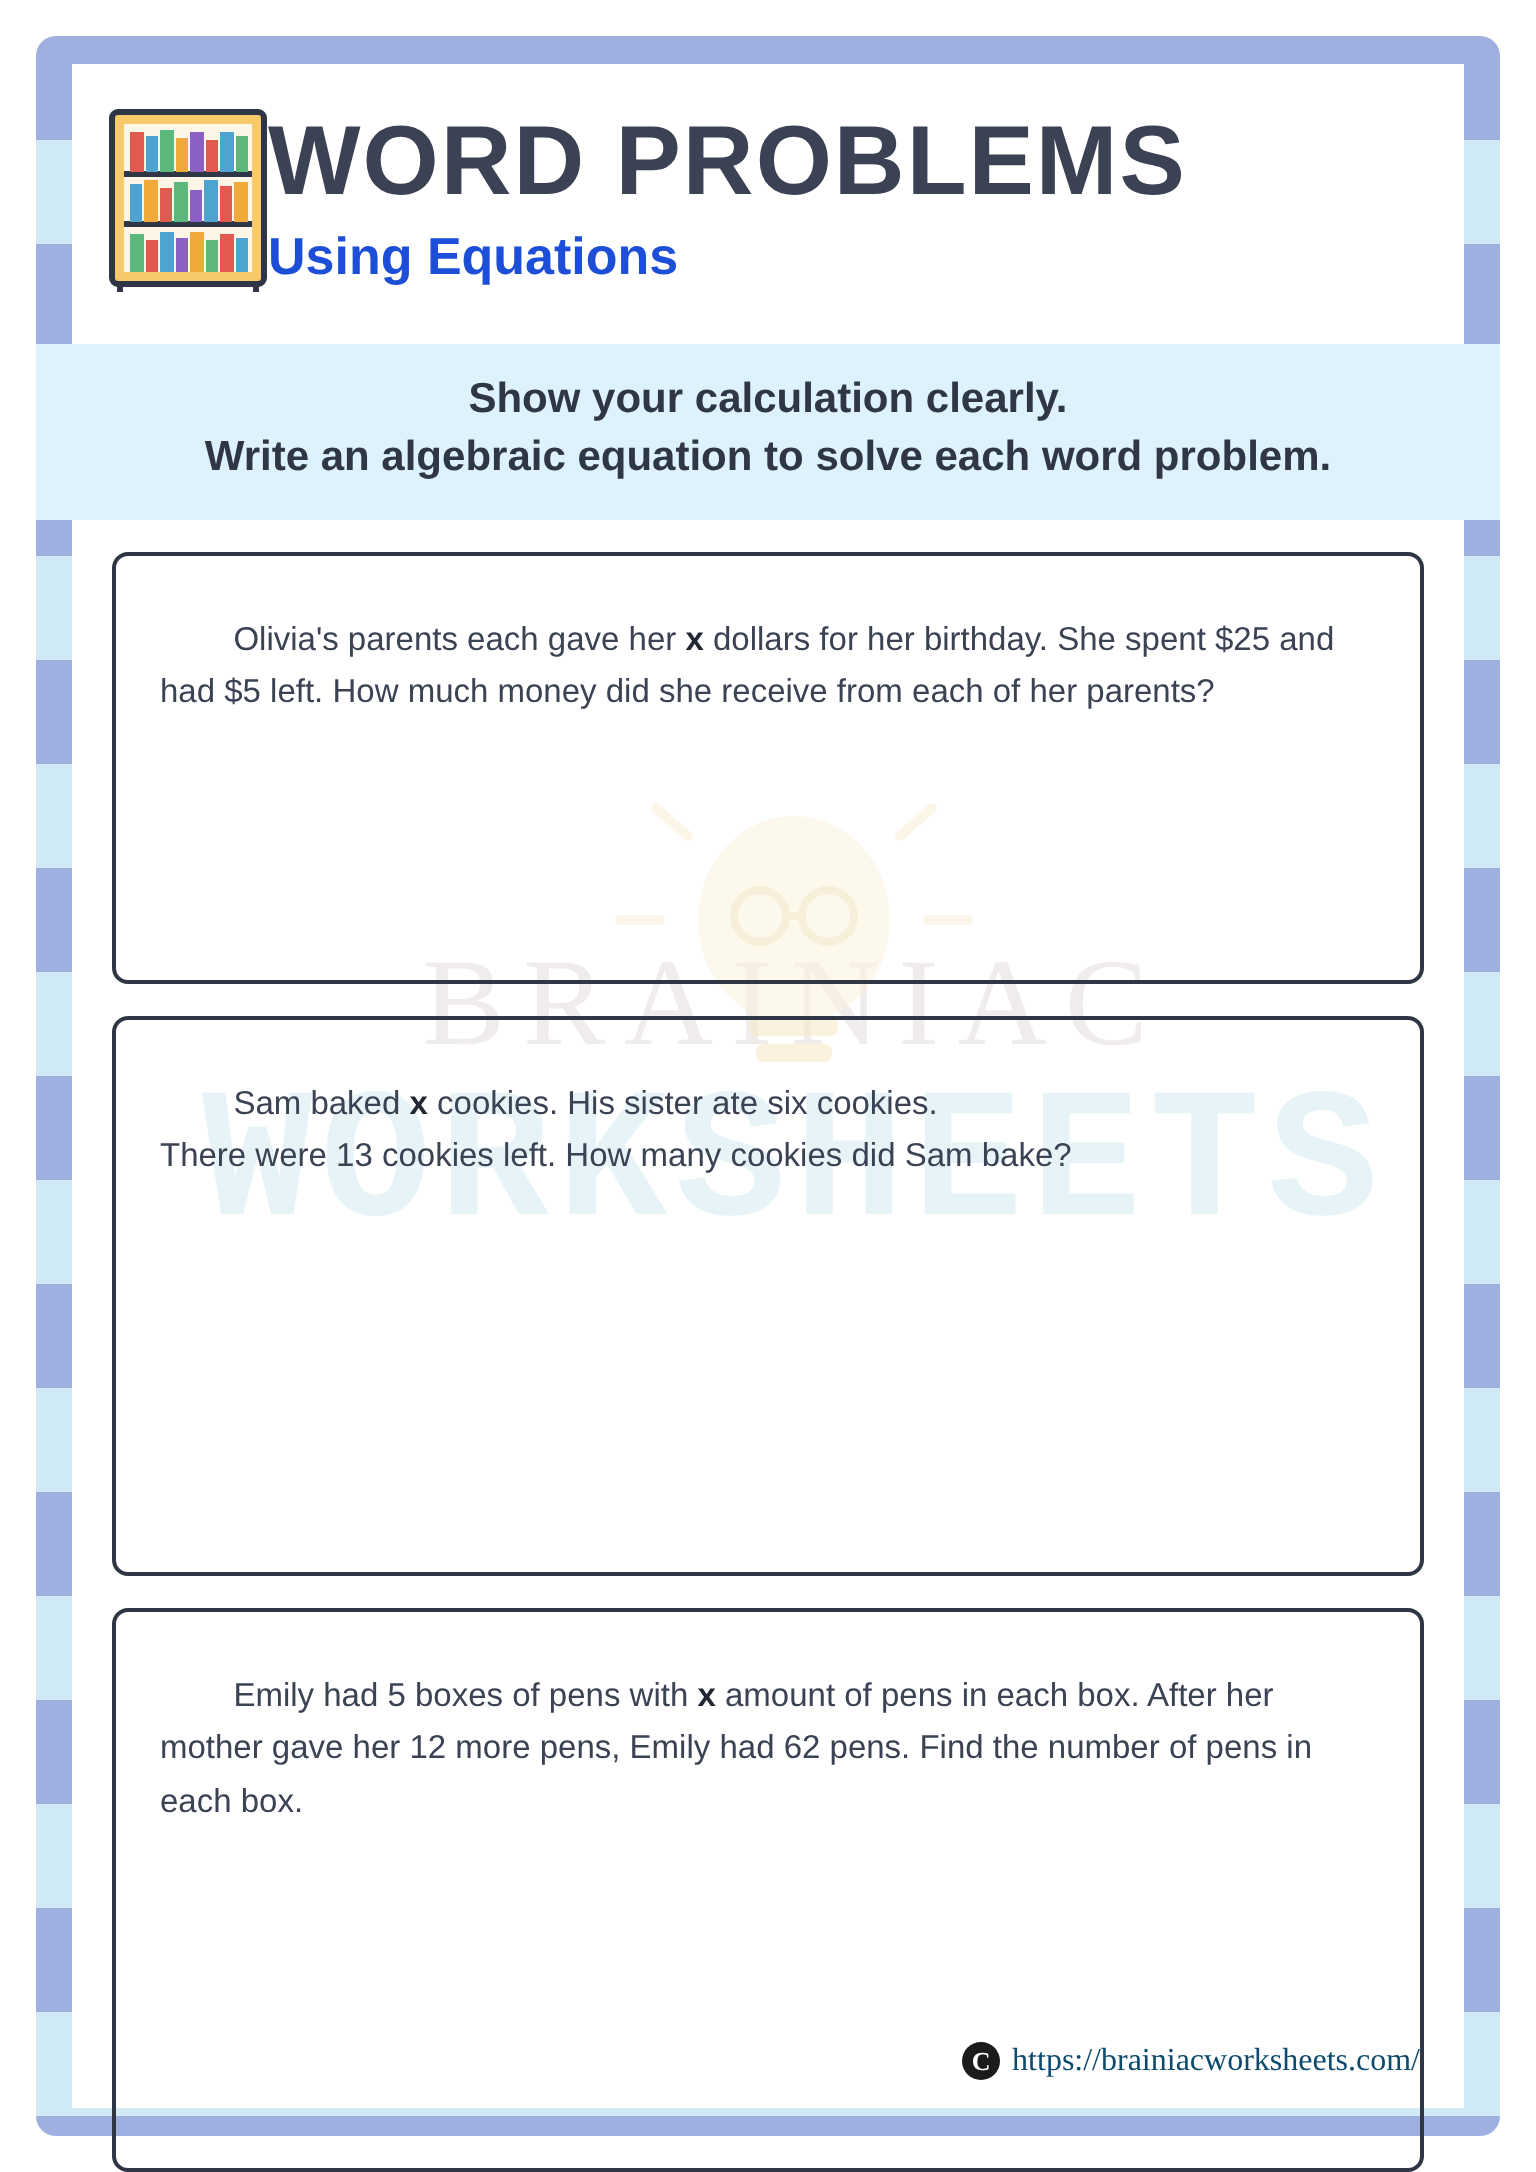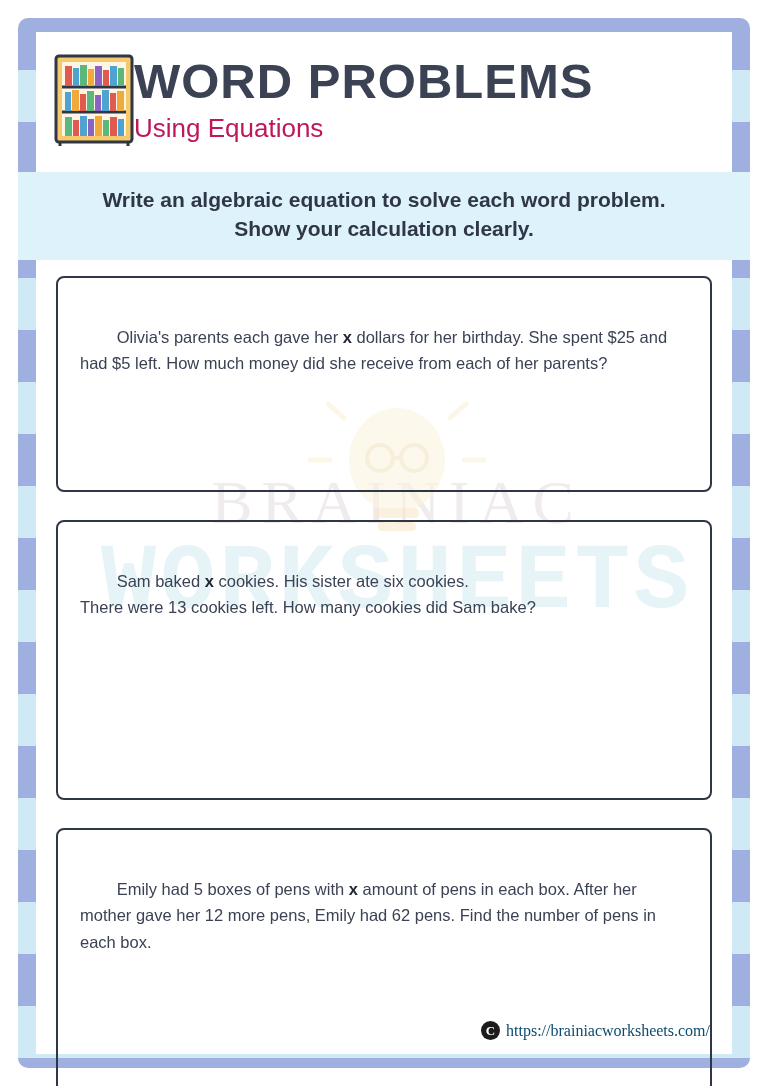--- a/index.html
+++ b/index.html
@@ -112,22 +112,22 @@
   .title-main {
     font-size: 49px;
     font-weight: 800;
     letter-spacing: 1px;
     color: #3b4254;
     line-height: 1.05;
     margin: 0;
   }
   .title-sub {
     font-size: 26px;
-    font-weight: 400;
-    color: #be185d;
+    font-weight: 700;
+    color: #1d4ed8;
     margin: 6px 0 0 0;
   }
 
   
   .instructions {
     position: absolute;
     left: 18px;
     top: 172px;
     width: 732px;
     background: #ddf2fb;
@@ -145,22 +145,22 @@
   .problems {
     position: absolute;
     left: 56px;
     top: 276px;
     width: 656px;
   }
   .problem-box {
     border: 2px solid #2f3646;
     border-radius: 8px;
     background: transparent;
-    padding: 19px 22px;
-    margin-bottom: 28px;
+    padding: 2px 22px;
+    margin-bottom: 16px;
     position: relative;
   }
   .problem-box .ptext {
     font-size: 16.5px;
     line-height: 1.62;
     color: #3b4254;
     white-space: pre-wrap;
   }
   .problem-box .ptext b {
     font-weight: 700;
@@ -264,22 +264,22 @@
       <line x1="6" y1="88" x2="6" y2="92" stroke="#2f3646" stroke-width="3"></line>
       <line x1="74" y1="88" x2="74" y2="92" stroke="#2f3646" stroke-width="3"></line>
     </svg>
     <div class="title-block">
       <div class="title-main">WORD PROBLEMS</div>
       <div class="title-sub">Using Equations</div>
     </div>
   </div>
 
   <div class="instructions">
+    <div class="line">Show your calculation clearly.</div>
     <div class="line">Write an algebraic equation to solve each word problem.</div>
-    <div class="line">Show your calculation clearly.</div>
   </div>
 
   <div class="problems">
 
     <div class="problem-box h1">
       <div class="ptext">
         <span>Olivia's parents each gave her </span><b>x</b><span> dollars for her birthday. She spent $25 and had $5 left. How much money did she receive from each of her parents?</span>
       </div>
     </div>
 

